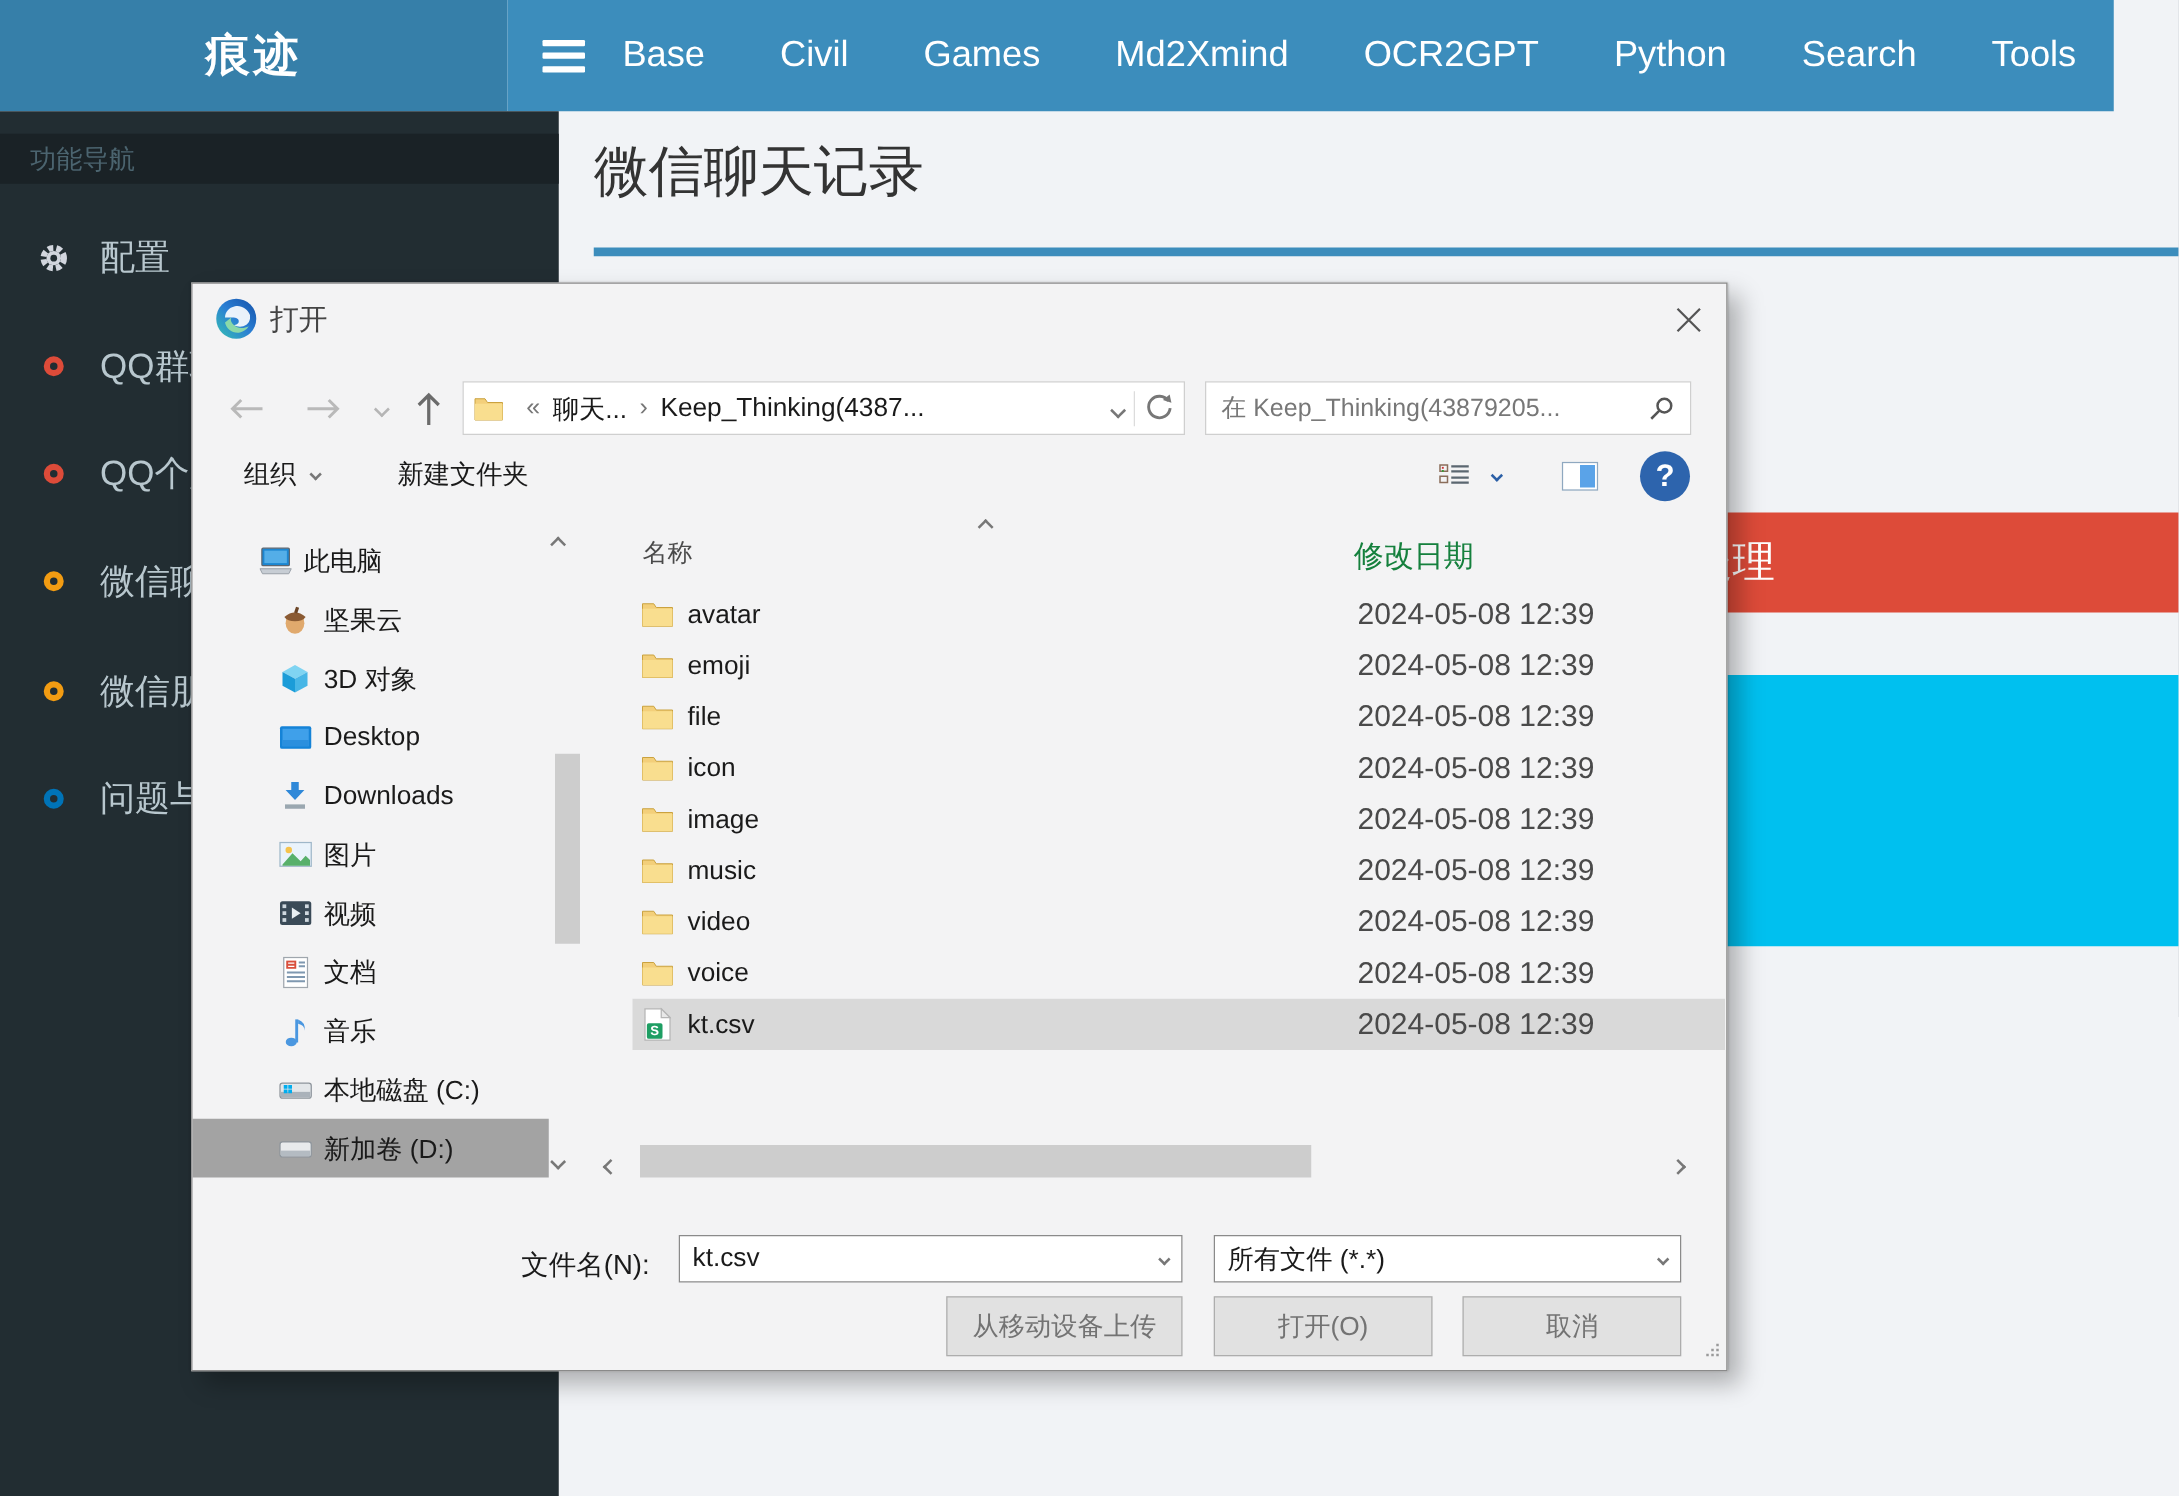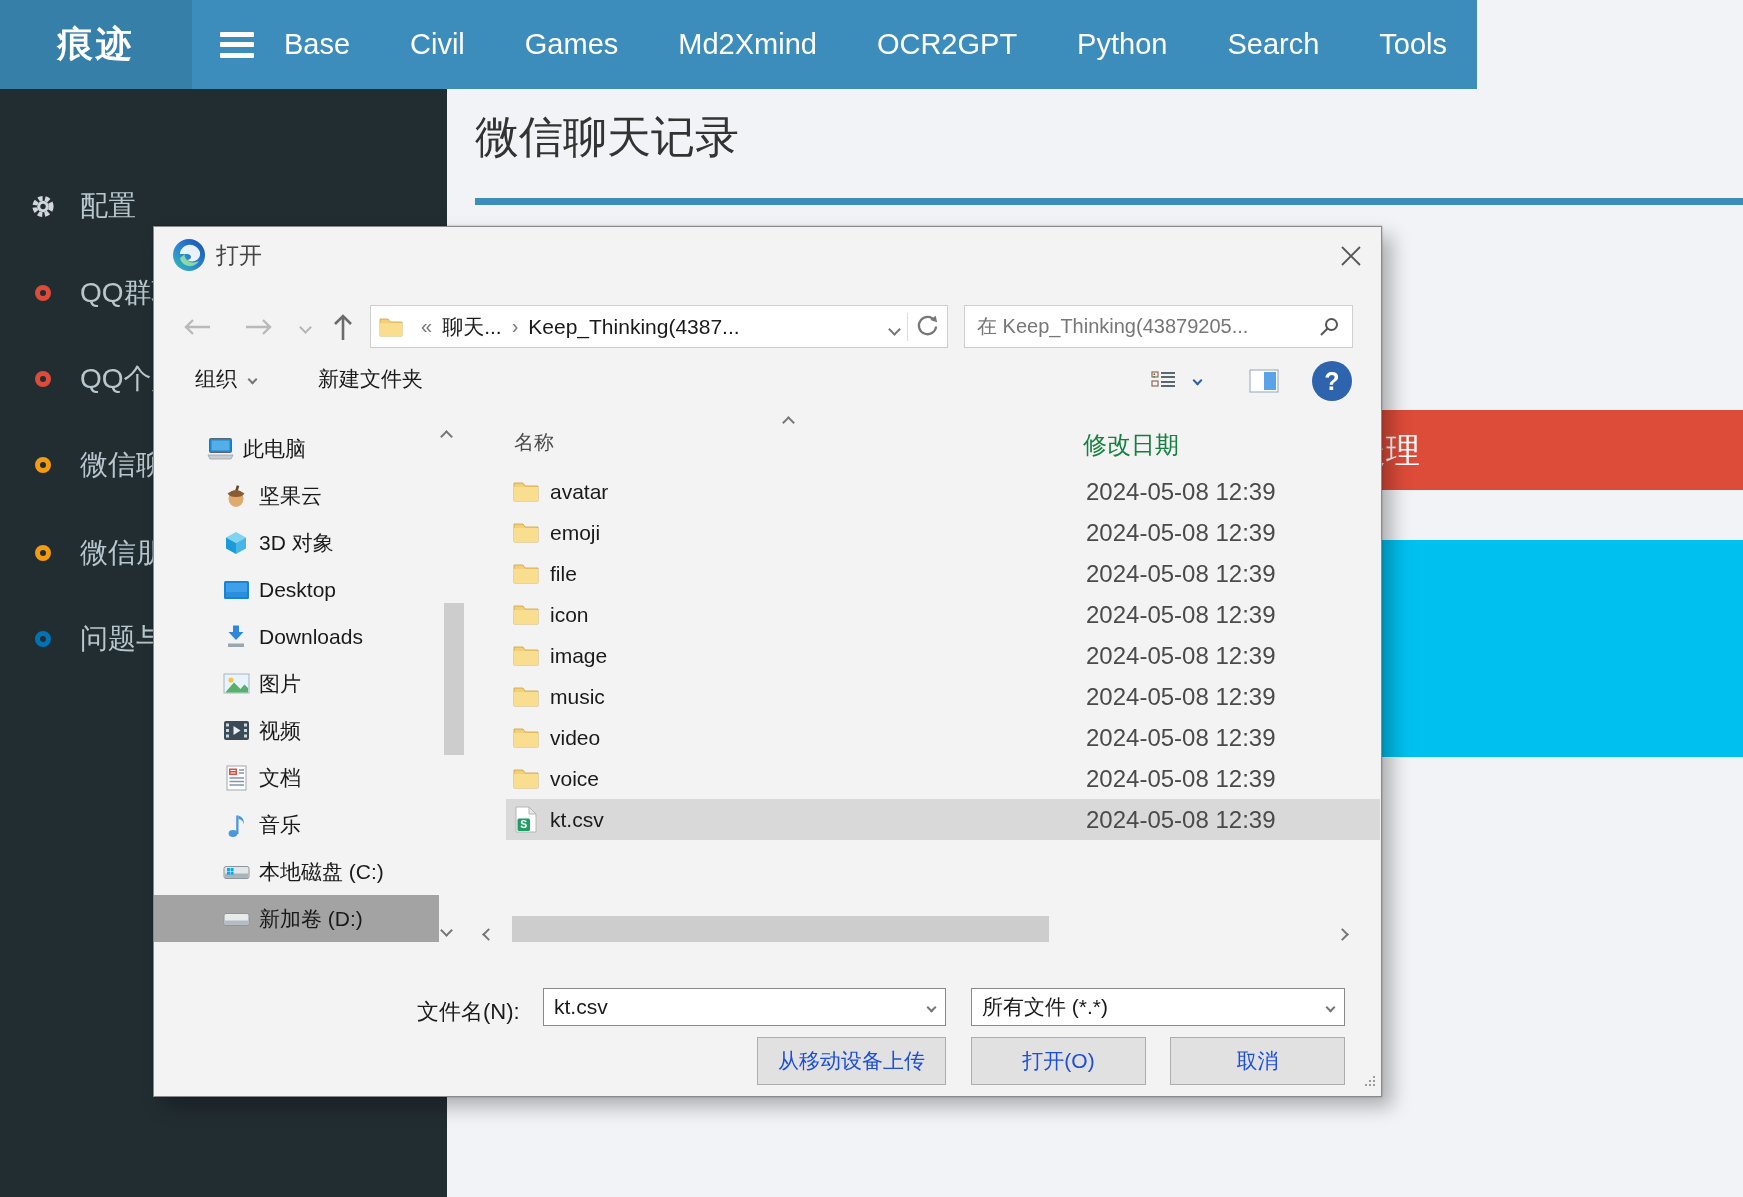--- a/index.html
+++ b/index.html
@@ -1,20 +1,20 @@
 <!DOCTYPE html>
 <html><head>
 <meta charset="utf-8">
 <style>
   html,body{margin:0;padding:0;background:#cfd4d9;}
   *{box-sizing:border-box;font-family:"Liberation Sans","DejaVu Sans",sans-serif;}
   #app{position:relative;width:1743px;height:1197px;background:#f1f3f6;overflow:hidden;}
 
   
-  .navbar{position:absolute;left:0;top:0;width:1477px;height:89px;display:flex;}
+  .navbar{position:absolute;left:0;top:0;width:1691px;height:89px;display:flex;}
   .brand{width:447px;height:89px;background:#367fa9;color:#fff;display:flex;align-items:center;justify-content:center;
          font-size:36px;font-weight:bold;letter-spacing:3px;}
   .topmenu{flex:1;background:#3c8dbc;display:flex;align-items:center;color:#fff;}
   .hamburger{width:34px;height:26px;margin-left:28px;display:flex;flex-direction:column;justify-content:space-between;cursor:pointer;}
   .hamburger span{display:block;height:5px;background:#fff;border-radius:1px;}
   .nav-item{padding:16px 30px;font-size:29px;color:#fff;cursor:pointer;line-height:89px;}
   .nav-item:first-of-type{margin-left:30px;}
 
   
   .sidebar{position:absolute;left:0;top:89px;width:447px;height:1108px;background:#222d32;}
@@ -85,21 +85,21 @@
   .hscroll-right{position:absolute;left:1184px;top:698px;}
   .hscroll-thumb{position:absolute;left:358px;top:689px;width:537px;height:26px;background:#cdcdcd;}
 
   
   .fn-label{position:absolute;left:263px;top:770px;font-size:22px;color:#1a1a1a;}
   .combo{position:absolute;top:761px;height:38px;background:#fff;border:1px solid #8a8a8a;display:flex;align-items:center;
          padding:0 10px;font-size:21px;color:#1a1a1a;cursor:pointer;}
   .combo .val{flex:1;white-space:nowrap;overflow:hidden;}
   .combo1{left:389px;width:403px;}
   .combo2{left:817px;width:374px;}
-  .wbtn{position:absolute;top:810px;height:48px;background:#e1e1e1;border:1px solid #adadad;font-size:21px;color:#1d4ed8;
+  .wbtn{position:absolute;top:810px;height:48px;background:#e1e1e1;border:1px solid #adadad;font-size:21px;color:#737373;
         display:flex;align-items:center;justify-content:center;cursor:pointer;}
   .grip{position:absolute;right:4px;bottom:4px;}
 </style>
 </head>
 <body>
 
 <div id="app">
 
   <div class="navbar">
     <div class="brand">痕迹</div>
@@ -115,20 +115,21 @@
         <div class="nav-item">Games</div>
         <div class="nav-item">Md2Xmind</div>
         <div class="nav-item">OCR2GPT</div>
         <div class="nav-item">Python</div>
         <div class="nav-item">Search</div>
         <div class="nav-item">Tools</div>
       </div>
   </div>
 
   <div class="sidebar">
+    <div class="sb-header">功能导航</div>
 
   <div class="sb-item" style="top:90px">
         <span class="ico">
           <svg width="27" height="27" viewBox="0 0 27 27">
             <circle cx="13.5" cy="13.5" r="8.5" fill="none" stroke="#d2d6de" stroke-width="5" stroke-dasharray="4.4 2.6"></circle>
             <circle cx="13.5" cy="13.5" r="6" fill="#d2d6de"></circle>
             <circle cx="13.5" cy="13.5" r="2.8" fill="#222d32"></circle>
           </svg>
         </span>
         <span>配置</span>

